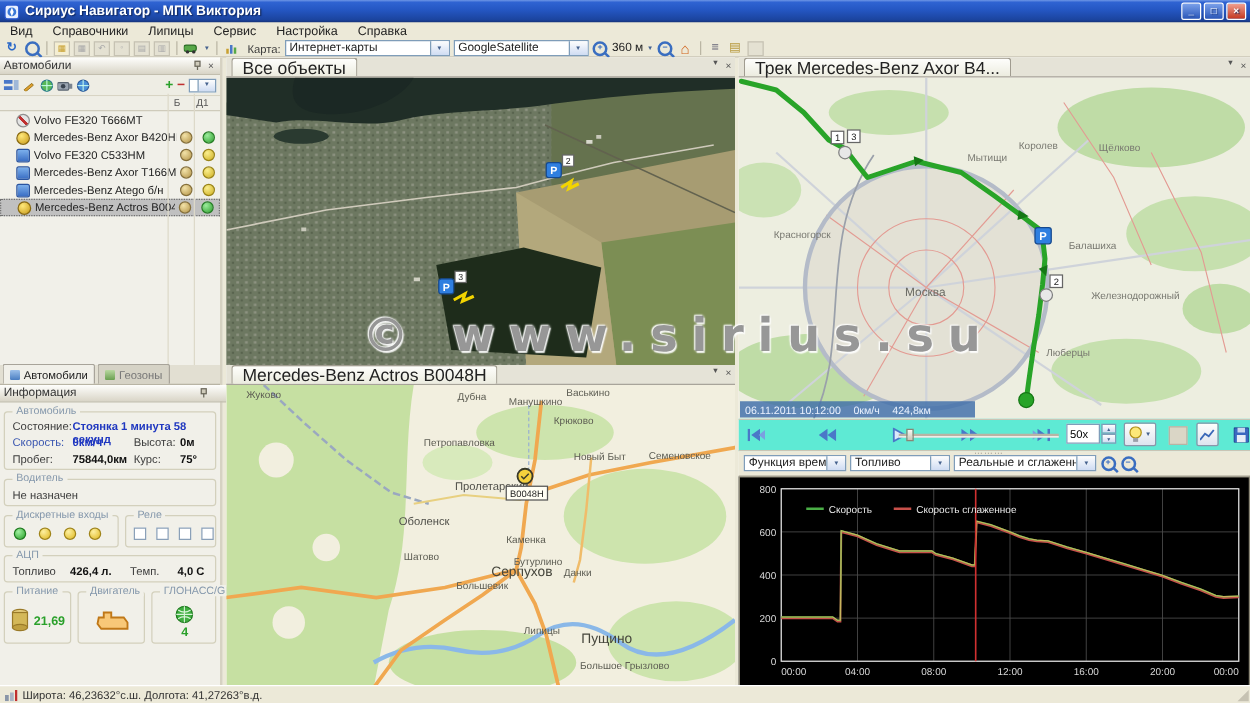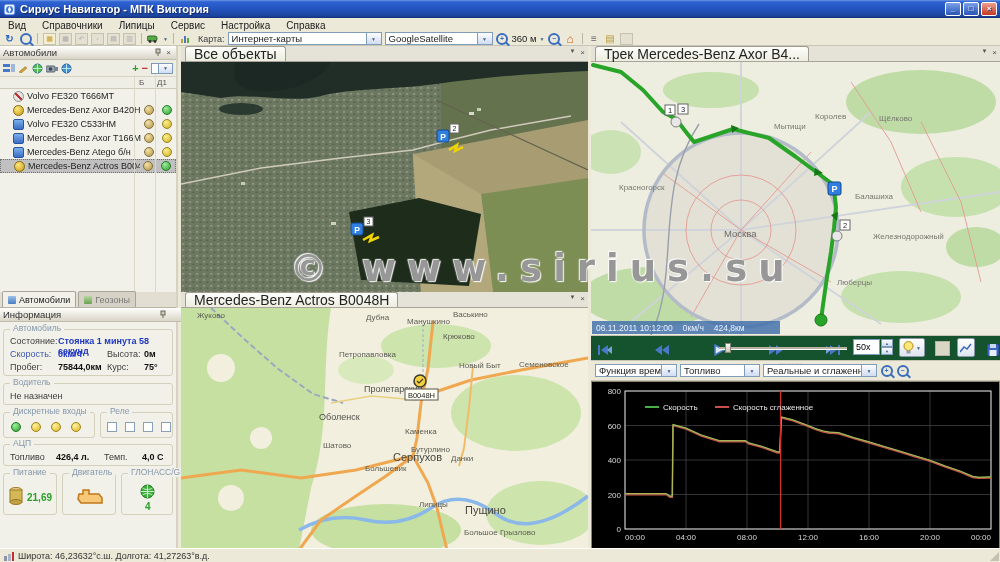--- a/index.html
+++ b/index.html
@@ -78,21 +78,21 @@
   .mapwrap{position:relative;overflow:hidden;}
   svg{display:block;}
   .city{font-size:8px;fill:#5c5c52;}
   .city.big{font-size:11px;fill:#46463c;}
   .city.mid{font-size:9px;fill:#50504a;}
   .tcity{font-size:8px;fill:#787870;}
   .tcity.big{font-size:9.5px;fill:#6a6a64;}
   .overlaybar{position:absolute;left:1px;bottom:1px;width:188px;height:13px;background:rgba(62,110,170,.82);
       display:flex;align-items:center;gap:10px;padding:0 4px;box-sizing:border-box;color:#eaf2ff;font-size:8.5px;white-space:nowrap;}
   
-  .player{height:24px;background:#14532d;border-top:1px solid #c9c5b5;border-bottom:1px solid #c9c5b5;position:relative;display:flex;align-items:flex-end;gap:32px;}
+  .player{height:24px;background:#5eead4;border-top:1px solid #c9c5b5;border-bottom:1px solid #c9c5b5;position:relative;display:flex;align-items:center;gap:32px;}
   .pbtn{width:20px;height:18px;margin-left:3px;display:flex;align-items:center;justify-content:center;border:1px solid transparent;border-radius:2px;}
   .slider{position:absolute;left:128px;top:11px;width:128px;height:2px;background:#b8b4a4;border-bottom:1px solid #fff;}
   .shandle{position:absolute;left:6px;top:-4px;width:6px;height:10px;background:linear-gradient(180deg,#f8f8f4,#cac6b6);border:1px solid #8a8676;box-sizing:border-box;}
   .spin{position:absolute;left:262px;top:3px;width:40px;height:16px;}
   .spin input{width:27px;height:16px;border:1px solid #7f9db9;font-size:9px;padding:0 2px;box-sizing:border-box;font-family:"Liberation Sans",sans-serif;}
   .sarr{position:absolute;right:0;width:12px;height:8px;background:linear-gradient(180deg,#fdfdfd,#cfdcf3);border:1px solid #7f9db9;box-sizing:border-box;
         display:flex;align-items:center;justify-content:center;font-size:4px;color:#44618e;}
   .ctrlbtn{position:absolute;top:2px;height:19px;border:1px solid #8a96aa;border-radius:2px;background:linear-gradient(180deg,#fefefc,#dde4ef);
            display:flex;align-items:center;justify-content:center;box-sizing:border-box;}
   
@@ -162,21 +162,21 @@
   <span style="font-size:5px;color:#44618e;">▼</span>
   <span class="tsep"></span>
   <span class="ticon">
       <svg width="11" height="10">
         <rect x="1" y="5" width="2" height="4" fill="#c8a030"></rect>
         <rect x="4" y="2" width="2" height="7" fill="#4a78c8"></rect>
         <rect x="7" y="4" width="2" height="5" fill="#58a848"></rect>
       </svg>
     </span>
   <span class="lbl" style="margin-left:3px;">Карта:</span>
-  <span class="combo" style="width:154px;">
+  <span class="combo" style="width:132px;">
     <span class="ctext">Интернет-карты</span>
     <span class="carr">
         <span>▼</span>
       </span>
   </span>
   <span class="combo" style="width:108px;">
     <span class="ctext">GoogleSatellite</span>
     <span class="carr">
         <span>▼</span>
       </span>

